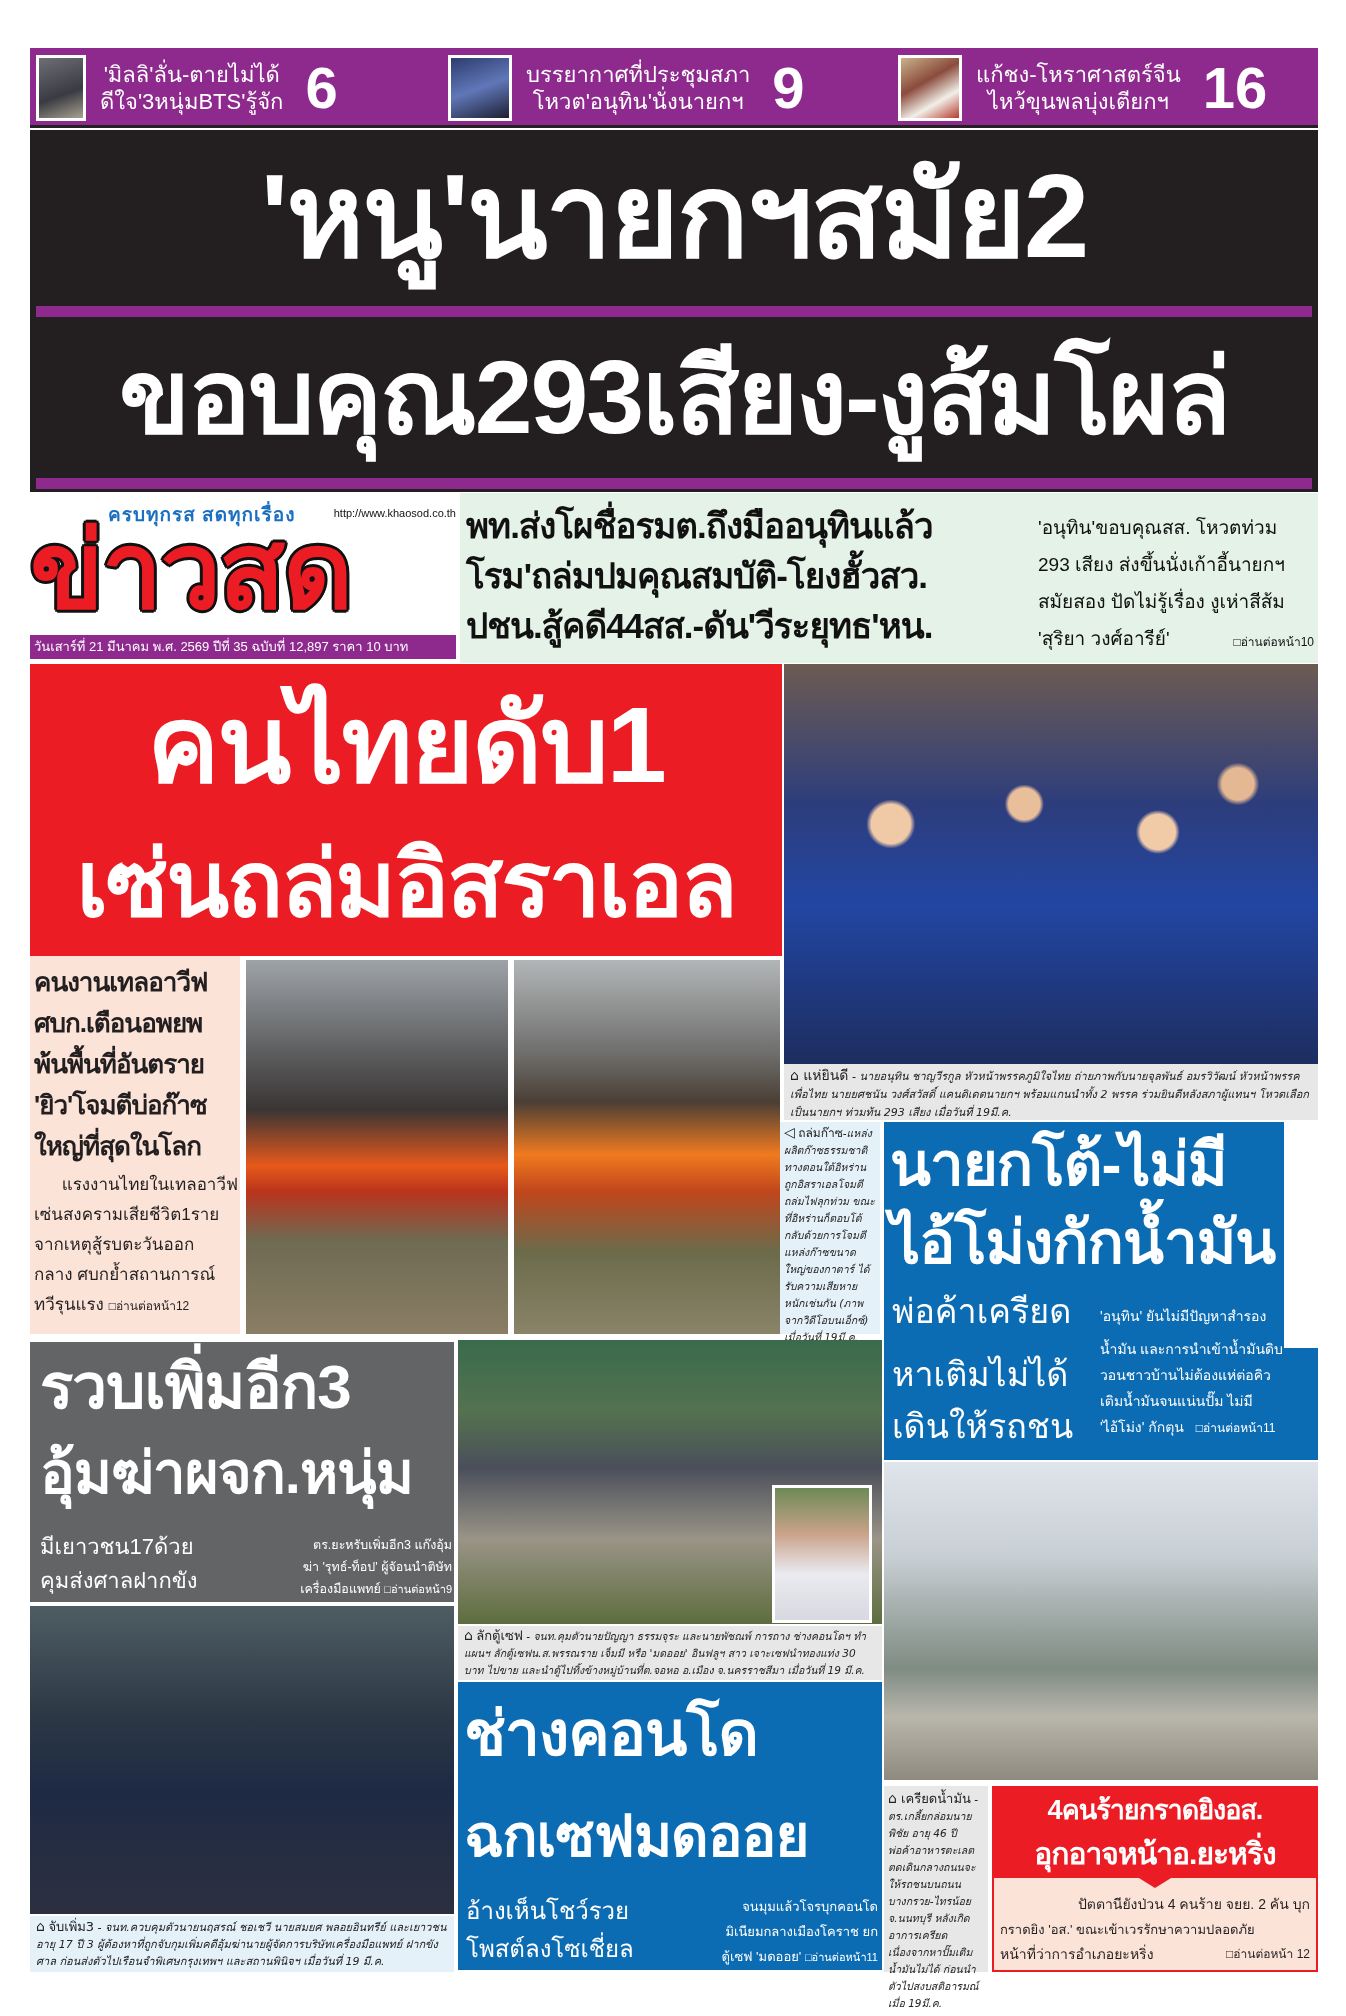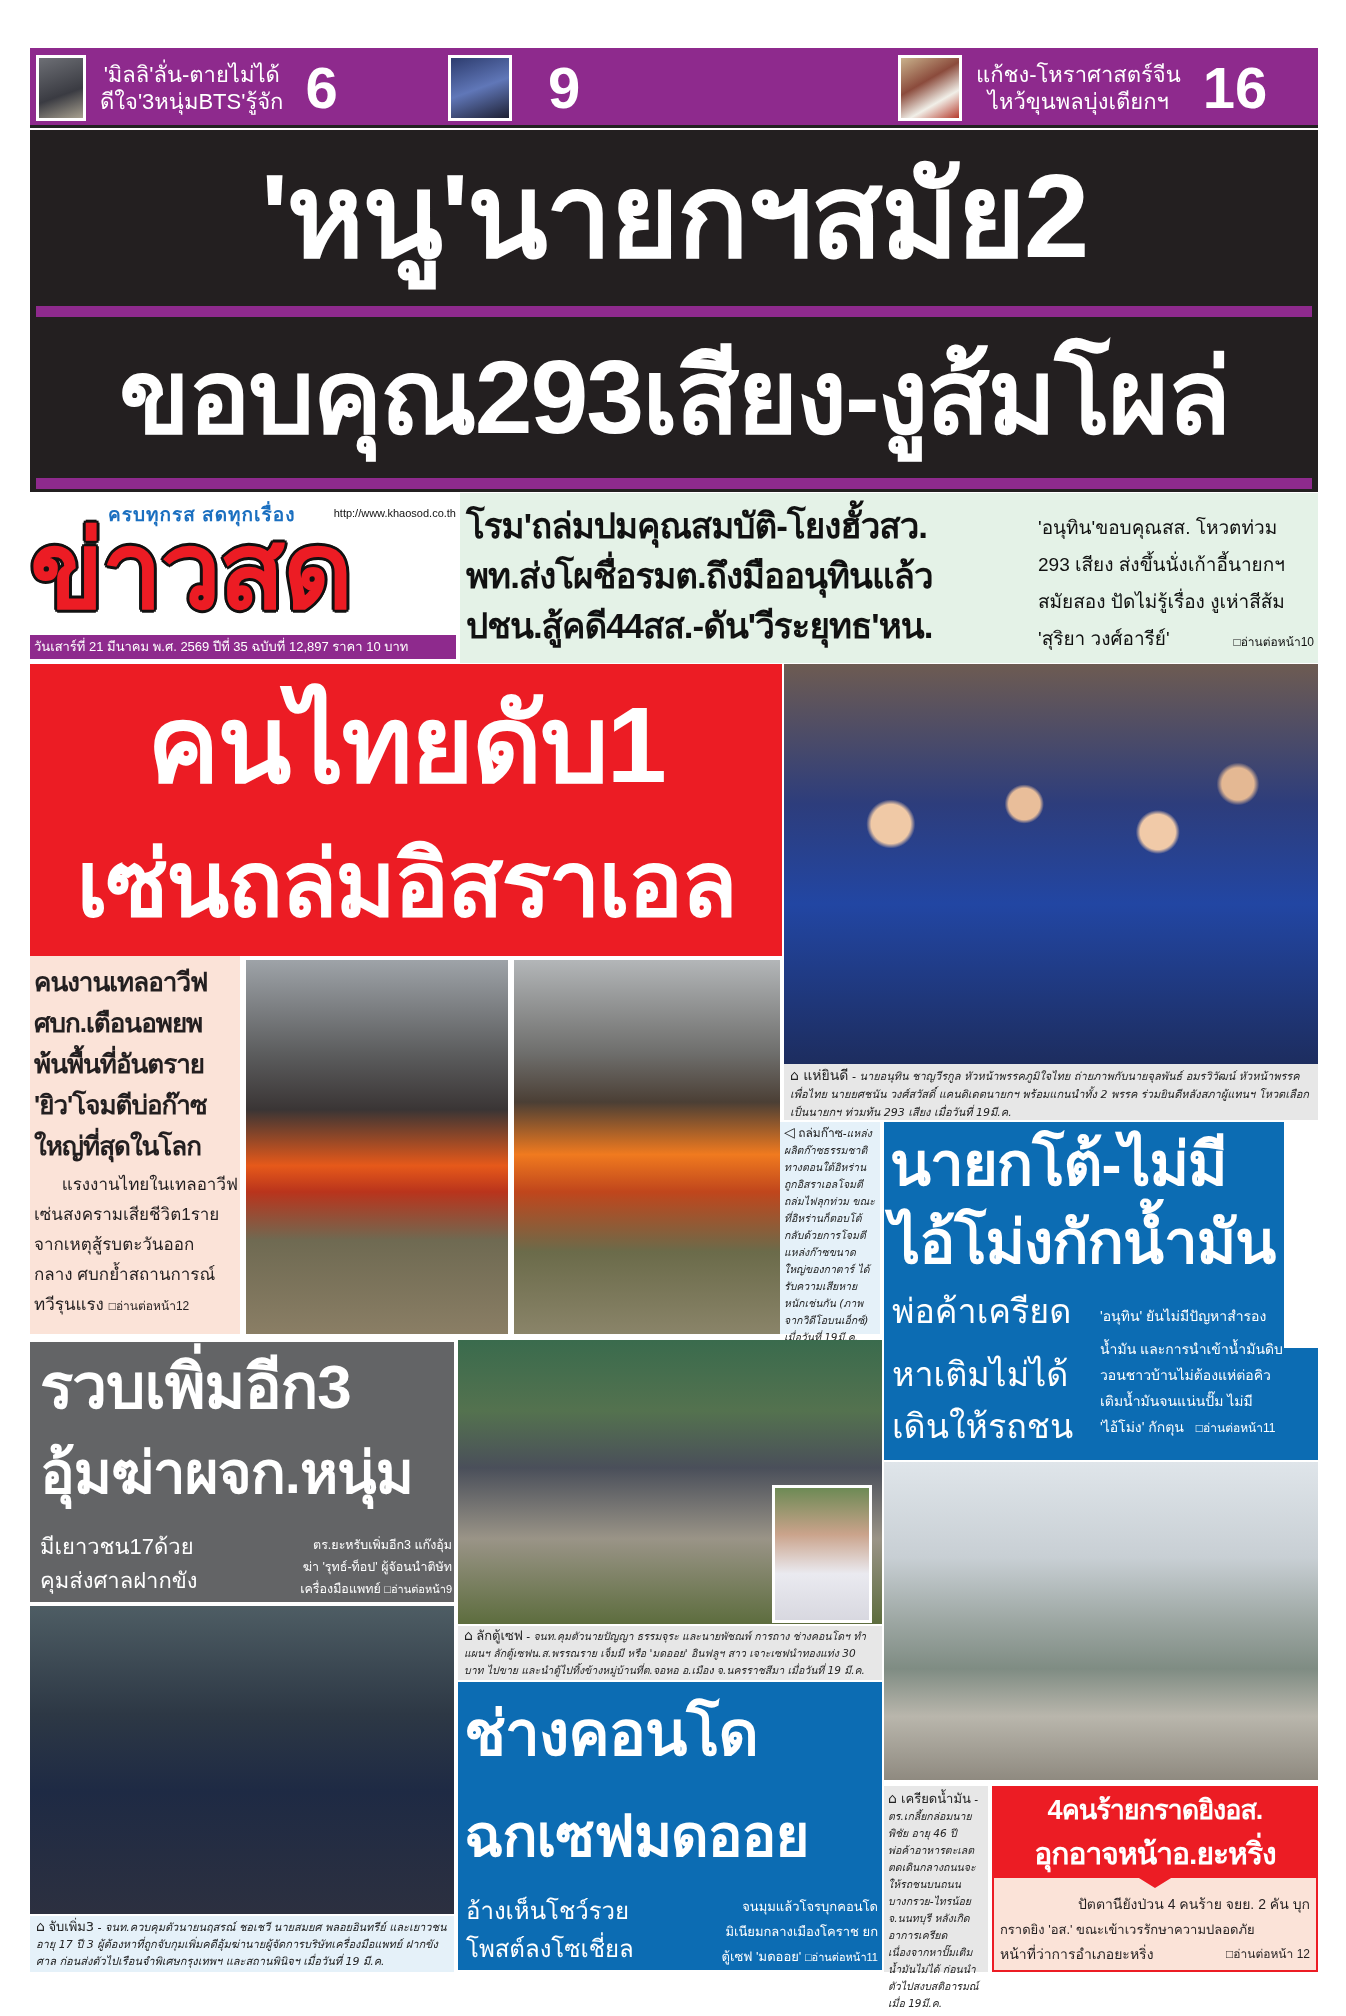--- a/index.html
+++ b/index.html
@@ -112,20 +112,24 @@
   <div class="teaser" style="left:6px;">
     <div class="thumb"></div>
     <div class="txt">
       <div>'มิลลิ'ลั่น-ตายไม่ได้</div>
       <div>ดีใจ'3หนุ่มBTS'รู้จัก</div>
     </div>
     <div class="num">6</div>
   </div>
   <div class="teaser" style="left:418px;">
     <div class="thumb t2"></div>
+    <div class="txt">
+      <div>บรรยากาศที่ประชุมสภา</div>
+      <div>โหวต'อนุทิน'นั่งนายกฯ</div>
+    </div>
     <div class="num">9</div>
   </div>
   <div class="teaser" style="left:868px;">
     <div class="thumb t3"></div>
     <div class="txt">
       <div>แก้ชง-โหราศาสตร์จีน</div>
       <div>ไหว้ขุนพลบุ่งเตียกฯ</div>
     </div>
     <div class="num">16</div>
   </div>
@@ -140,22 +144,22 @@
 
 <div class="abs masthead">
   <div class="slogan">ครบทุกรส สดทุกเรื่อง</div>
   <div class="url">http://www.khaosod.co.th</div>
   <div class="logo">ข่าวสด</div>
   <div class="dateline">วันเสาร์ที่ 21 มีนาคม พ.ศ. 2569 ปีที่ 35 ฉบับที่ 12,897 ราคา 10 บาท</div>
 </div>
 
 <div class="abs sub-head">
   <div class="sub-left">
+    <div>พท.ส่งโผชื่อรมต.ถึงมืออนุทินแล้ว</div>
     <div>โรม'ถล่มปมคุณสมบัติ-โยงฮั้วสว.</div>
-    <div>พท.ส่งโผชื่อรมต.ถึงมืออนุทินแล้ว</div>
     <div>ปชน.สู้คดี44สส.-ดัน'วีระยุทธ'หน.</div>
   </div>
   <div class="sub-right">
     <div>'อนุทิน'ขอบคุณสส. โหวตท่วม</div>
     <div>293 เสียง ส่งขึ้นนั่งเก้าอี้นายกฯ</div>
     <div>สมัยสอง ปัดไม่รู้เรื่อง งูเห่าสีส้ม</div>
     <div><span>'สุริยา วงศ์อารีย์'</span><span class="readmore">□อ่านต่อหน้า10</span></div>
   </div>
 </div>
 

